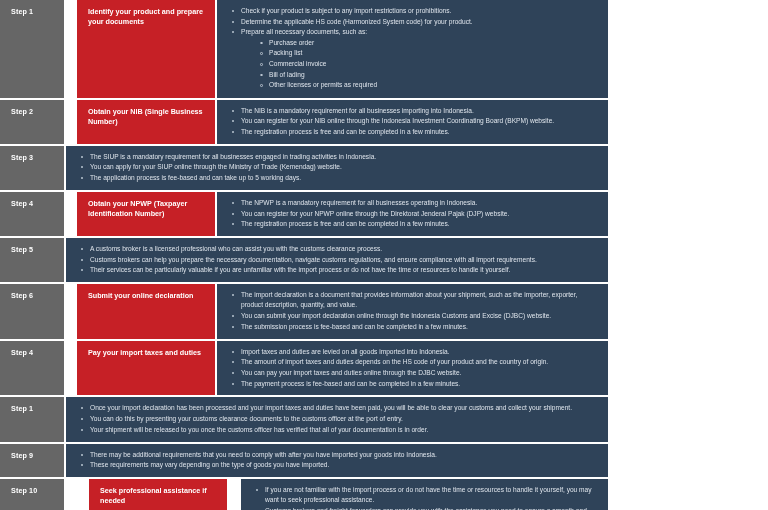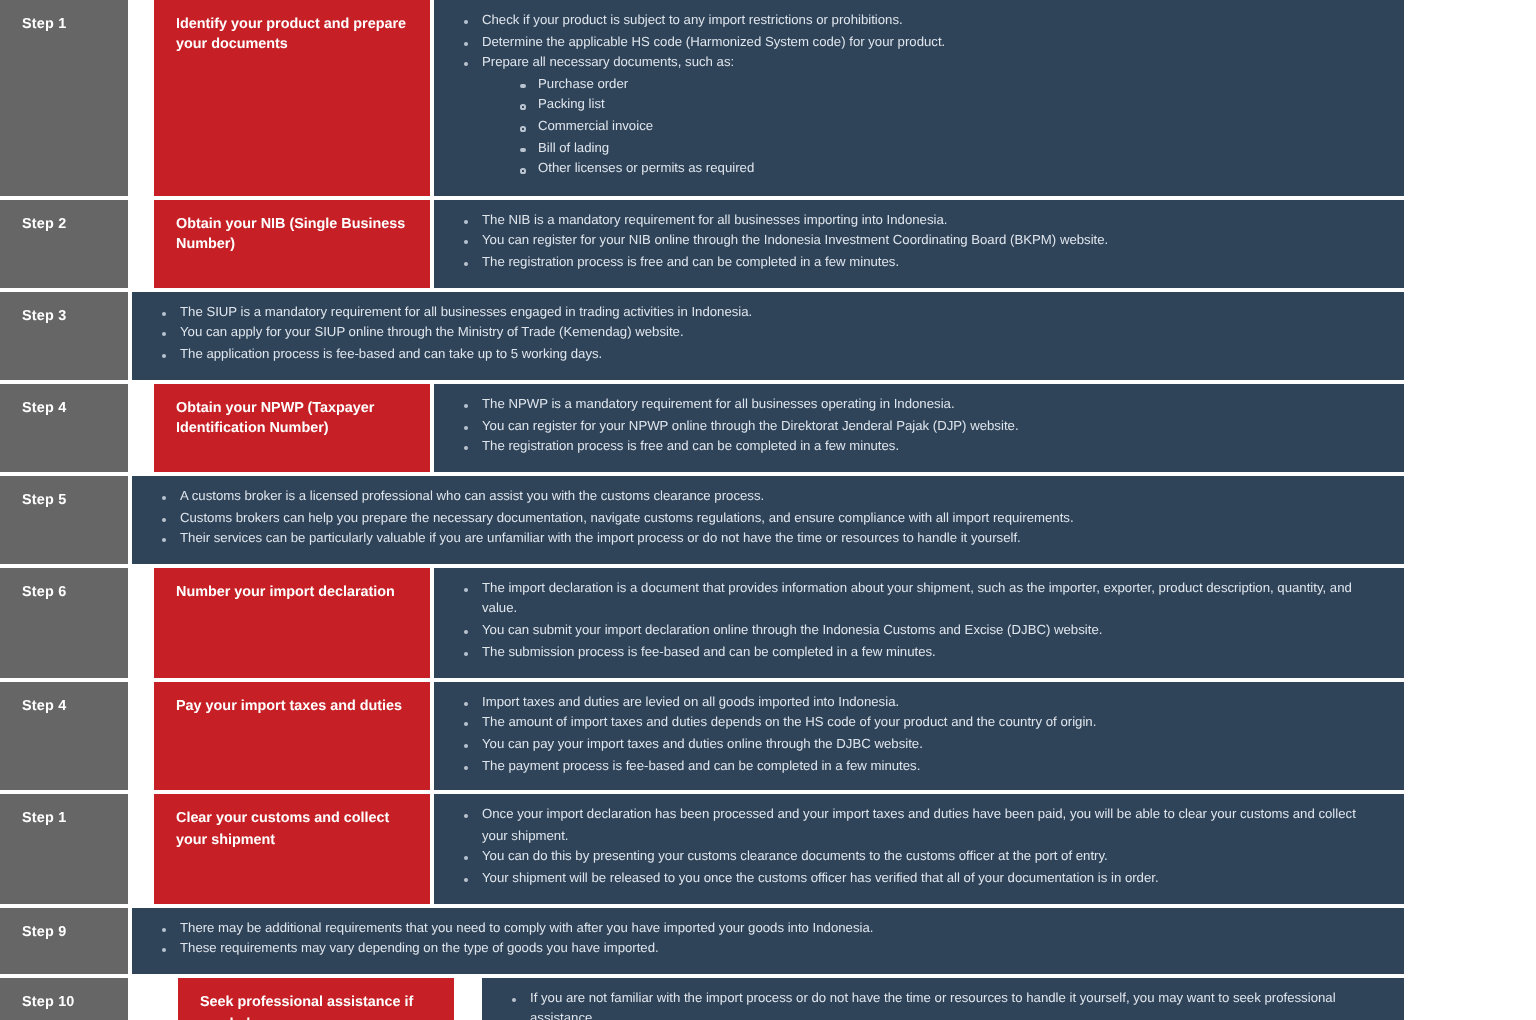--- a/index.html
+++ b/index.html
@@ -24,21 +24,21 @@
     flex-direction: column;
   }
 
   .table-wrap {
     width: 768px;
     background: #ffffff;
   }
 
   .step-row {
     display: flex;
-    width: 702px;
+    width: 608px;
     box-sizing: border-box;
     border-bottom: 2px solid #ffffff;
     align-items: stretch;
   }
   .step-row:last-child { border-bottom: none; gap: 12px; }
 
   .col-step {
     width: 66px;
     flex: 0 0 66px;
     background: #666666;
@@ -188,21 +188,21 @@
         <div class="col-detail">
           <ul class="bullets">
             <li><span>A customs broker is a licensed professional who can assist you with the customs clearance process.</span></li>
             <li><span>Customs brokers can help you prepare the necessary documentation, navigate customs regulations, and ensure compliance with all import requirements.</span></li>
             <li><span>Their services can be particularly valuable if you are unfamiliar with the import process or do not have the time or resources to handle it yourself.</span></li>
           </ul>
         </div>
       </div>
       <div class="step-row">
         <div class="col-step">Step 6</div>
-        <div class="col-title">Number your import declaration</div>
+        <div class="col-title">Submit your online declaration</div>
         <div class="col-detail">
           <ul class="bullets">
             <li><span>The import declaration is a document that provides information about your shipment, such as the importer, exporter, product description, quantity, and value.</span></li>
             <li><span>You can submit your import declaration online through the Indonesia Customs and Excise (DJBC) website.</span></li>
             <li><span>The submission process is fee-based and can be completed in a few minutes.</span></li>
           </ul>
         </div>
       </div>
       <div class="step-row">
         <div class="col-step">Step 4</div>
@@ -211,21 +211,20 @@
           <ul class="bullets">
             <li><span>Import taxes and duties are levied on all goods imported into Indonesia.</span></li>
             <li><span>The amount of import taxes and duties depends on the HS code of your product and the country of origin.</span></li>
             <li><span>You can pay your import taxes and duties online through the DJBC website.</span></li>
             <li><span>The payment process is fee-based and can be completed in a few minutes.</span></li>
           </ul>
         </div>
       </div>
       <div class="step-row">
         <div class="col-step">Step 1</div>
-        <div class="col-title">Clear your customs and collect your shipment</div>
         <div class="col-detail">
           <ul class="bullets">
             <li><span>Once your import declaration has been processed and your import taxes and duties have been paid, you will be able to clear your customs and collect your shipment.</span></li>
             <li><span>You can do this by presenting your customs clearance documents to the customs officer at the port of entry.</span></li>
             <li><span>Your shipment will be released to you once the customs officer has verified that all of your documentation is in order.</span></li>
           </ul>
         </div>
       </div>
       <div class="step-row">
         <div class="col-step">Step 9</div>

